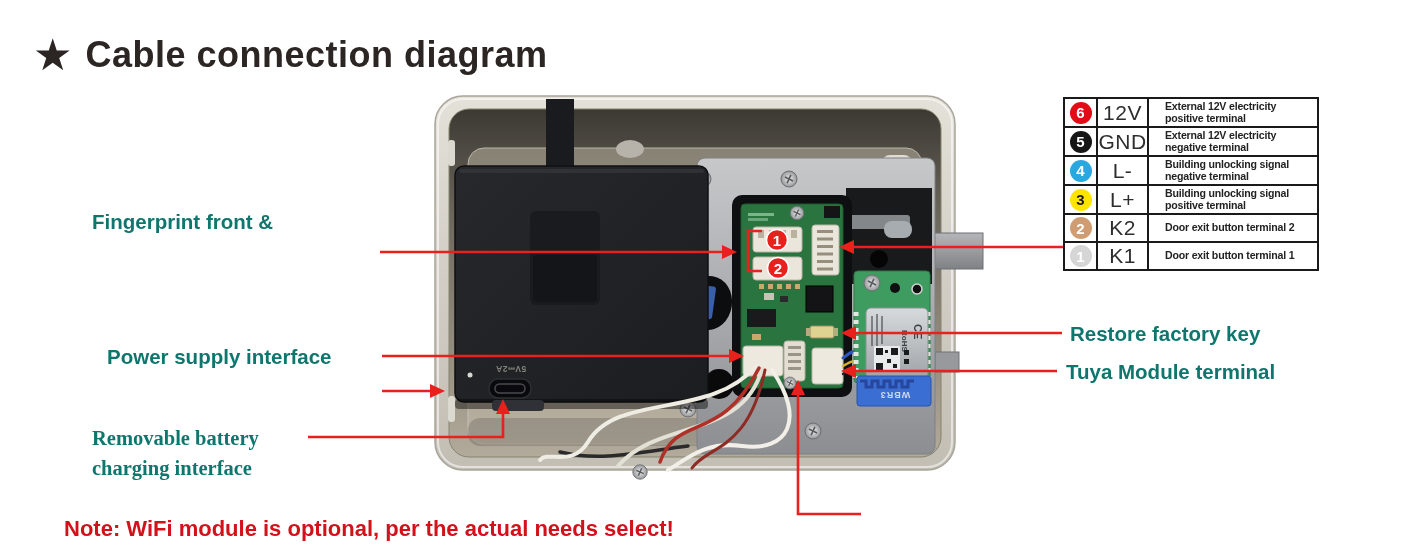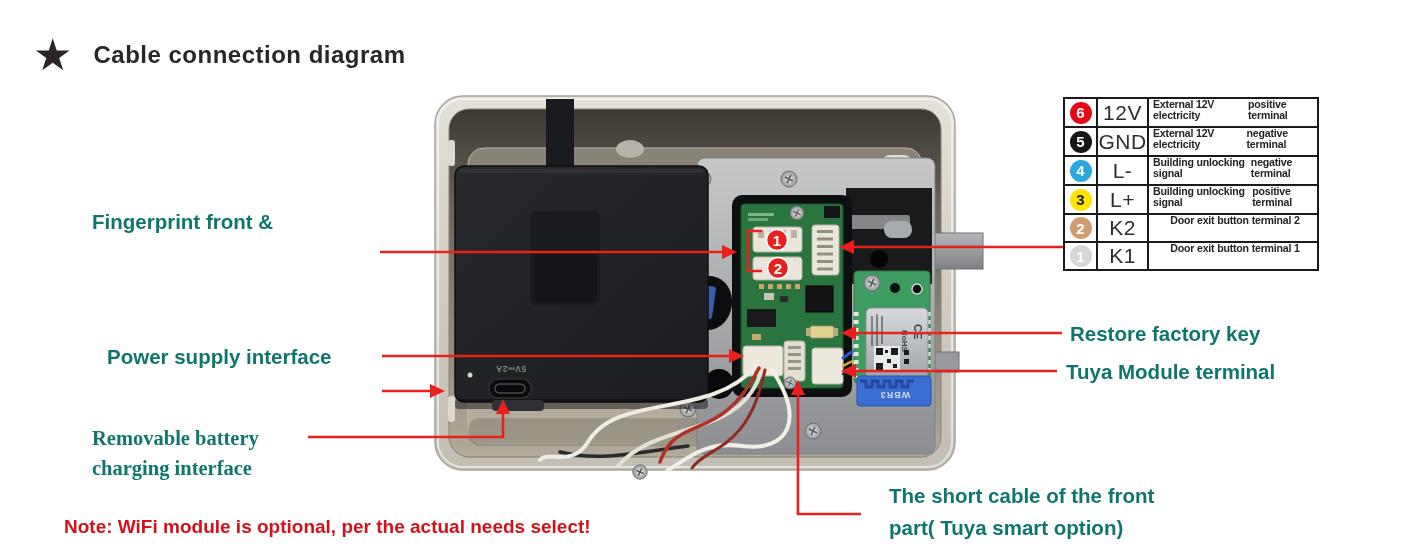--- a/index.html
+++ b/index.html
@@ -1,45 +1,45 @@
 <!DOCTYPE html>
 <html><head>
 <meta charset="utf-8">
 <style>
   html,body{margin:0;padding:0;background:#ffffff;}
   .stage{position:relative;width:1421px;height:559px;background:#ffffff;overflow:hidden;
          font-family:"Liberation Sans",sans-serif;color:#292425;}
   
   .title{position:absolute;left:33px;top:33px;display:flex;align-items:center;gap:13px;}
   .title .star{font-size:44px;line-height:44px;color:#2b2524;}
-  .title .txt{font-size:24px;font-weight:bold;letter-spacing:.5px;color:#2b2524;margin-left:8px;}
+  .title .txt{font-size:36px;font-weight:bold;letter-spacing:.5px;color:#2b2524;}
   
   .photo{position:absolute;left:428px;top:88px;width:564px;height:402px;}
   .overlay{position:absolute;left:0;top:0;width:1421px;height:559px;pointer-events:none;}
   .overlay .ln{fill:none;stroke-width:2.6px;}
   
   .lab{position:absolute;font-weight:bold;font-size:20.5px;line-height:30px;white-space:nowrap;color:#0f766e;}
   .lab div{white-space:nowrap;}
   .lab-fingerprint{left:92px;top:207px;}
   .lab-power{left:107px;top:342px;}
   .lab-indoor{left:87px;top:379px;}
   .lab-battery{left:92px;top:423px;font-family:Liberation Serif, serif;}
   .lab-restore{left:1070px;top:319px;}
   .lab-tuya{left:1066px;top:357px;}
   .lab-shortcable{left:889px;top:480px;line-height:32px;}
-  .note{position:absolute;left:64px;top:516px;font-size:19px;font-weight:bold;white-space:nowrap;}
+  .note{position:absolute;left:64px;top:516px;font-size:22px;font-weight:bold;white-space:nowrap;}
   
   .ttable{position:absolute;left:1063px;top:97px;width:254px;
           display:grid;grid-template-columns:33px 51px 170px;
           grid-template-rows:29px 29px 29px 29px 28px 28px;
           border-right:2px solid #1a1a1a;border-bottom:2px solid #1a1a1a;background:#fff;}
   .ttable .cell{border-left:2px solid #1a1a1a;border-top:2px solid #1a1a1a;
                 display:flex;align-items:center;justify-content:center;}
-  .ttable .desc{align-items:flex-start;justify-content:center;
-                padding-left:4px;font-weight:bold;font-size:10.6px;line-height:11.2px;
+  .ttable .desc{flex-direction:column;align-items:flex-start;justify-content:center;
+                padding-left:16px;font-weight:bold;font-size:10.6px;line-height:11.2px;
                 letter-spacing:-.2px;color:#232323;}
   .ttable .pin{font-size:21px;font-weight:400;color:#2e2e30;letter-spacing:.5px;}
   .badge{width:22px;height:22px;border-radius:50%;display:flex;align-items:center;justify-content:center;
          font-size:15px;font-weight:bold;}
 </style>
 </head>
 <body>
 
 <div class="stage">
 
@@ -290,24 +290,20 @@
     <div>Removable battery</div>
     <div>charging interface</div>
   </div>
 
   <div class="lab lab-tuya">
     <div>Tuya Module terminal</div>
   </div>
   <div class="lab lab-restore">
     <div>Restore factory key</div>
   </div>
-  <div class="lab lab-shortcable">
-    <div>The short cable of the front</div>
-    <div>part( Tuya smart option)</div>
-  </div>
 
   <div class="ttable">
     <div class="cell">
         <span class="badge" style="background-color: rgb(227, 11, 23); color: rgb(255, 255, 255);">6</span>
       </div>
     <div class="cell pin">12V</div>
     <div class="cell desc">
       <div>External 12V electricity</div>
         <div>positive terminal</div>
     </div>

